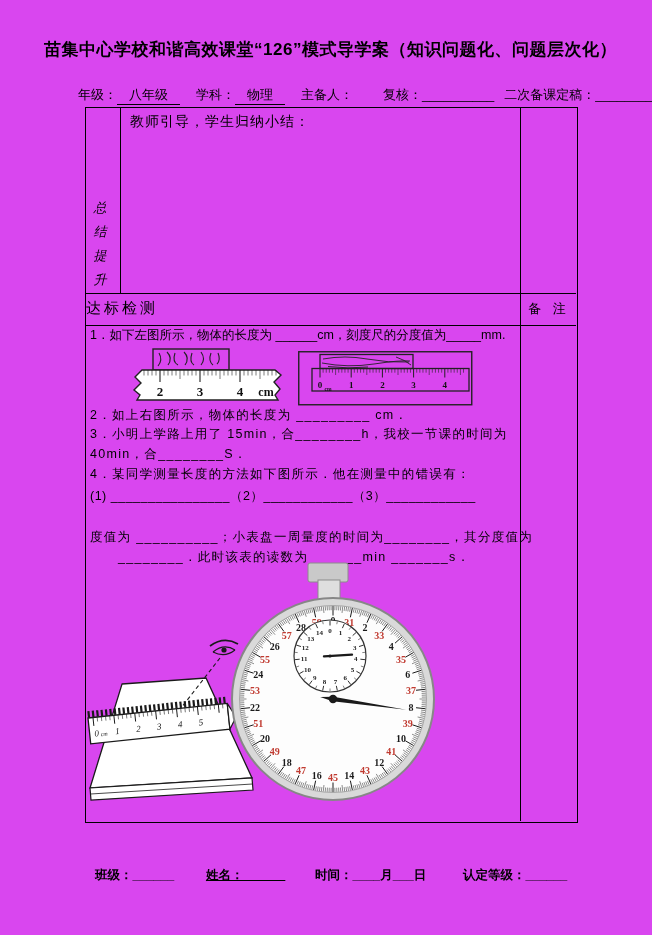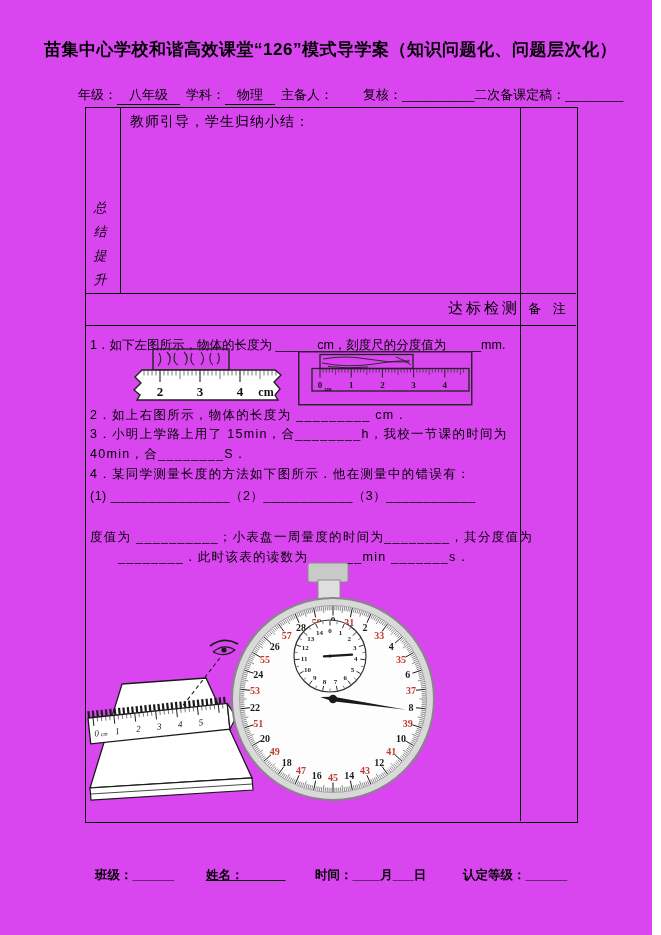--- a/index.html
+++ b/index.html
@@ -2,27 +2,27 @@
 <html><head>
 <meta charset="utf-8">
 <style>
   html,body{margin:0;padding:0;background:#fff;}
   body{width:661px;height:935px;font-family:"Liberation Sans","DejaVu Sans",sans-serif;color:#000;}
   .page{position:relative;width:652px;height:935px;background:#d946ef;overflow:hidden;}
   .abs{position:absolute;}
   .title{top:38px;left:0;width:661px;text-align:center;font-size:17px;font-weight:bold;letter-spacing:0.5px;white-space:nowrap;}
   .infoline{top:86px;left:78px;width:520px;font-size:13px;white-space:nowrap;}
   .u-val{display:inline-block;border-bottom:1px solid #000;padding:0 12px;margin-right:6px;}
-  .lbl{}
+  .lbl{margin-left:10px;}
   .hline{background:#000;height:1px;}
   .vline{background:#000;width:1px;}
   .tbl-border{left:85px;top:107px;width:491px;height:714px;border:1.5px solid #000;}
   .sum-label{left:91px;top:196px;width:18px;font-size:13px;line-height:24px;word-break:break-all;text-align:center;font-style:italic;}
   .sum-content{left:130px;top:113px;font-size:14px;letter-spacing:1px;}
-  .test-title{left:86px;top:299px;width:434px;text-align:right;font-size:15px;letter-spacing:3px;}
+  .test-title{left:86px;top:299px;width:434px;text-align:left;font-size:15px;letter-spacing:3px;}
   .note-label{left:521px;top:300px;width:56px;text-align:center;font-size:13px;letter-spacing:4px;}
   .q{left:90px;width:430px;font-size:12.5px;white-space:nowrap;}
   .sp{letter-spacing:1.3px;}
   .footer-item{top:867px;font-size:12.5px;font-weight:bold;white-space:nowrap;}
   svg{display:block;}
 </style>
 </head>
 <body>
 
 <div class="page">
@@ -38,21 +38,21 @@
   <div class="abs vline" style="left:520px;top:107px;height:714px;"></div>
   <div class="abs hline" style="left:85px;top:293px;width:491px;"></div>
   <div class="abs hline" style="left:85px;top:325px;width:491px;"></div>
 
   <div class="abs sum-label">总结提升</div>
   <div class="abs sum-content">教师引导，学生归纳小结：</div>
 
   <div class="abs test-title">达标检测</div>
   <div class="abs note-label">备 注</div>
 
-  <div class="abs q" style="top:337px;">1．如下左图所示，物体的长度为 ______cm，刻度尺的分度值为_____mm.</div>
+  <div class="abs q" style="top:327px;">1．如下左图所示，物体的长度为 ______cm，刻度尺的分度值为_____mm.</div>
   <div class="abs q sp" style="top:407px;">2．如上右图所示，物体的长度为 _________ cm．</div>
   <div class="abs q sp" style="top:426px;">3．小明上学路上用了 15min，合________h，我校一节课的时间为</div>
   <div class="abs q sp" style="top:446px;">40min，合________S．</div>
   <div class="abs q sp" style="top:466px;">4．某同学测量长度的方法如下图所示．他在测量中的错误有：</div>
   <div class="abs q" style="top:488px;letter-spacing:0.5px;">(1) ________________（2）____________（3）____________</div>
   <div class="abs q sp" style="top:529px;">度值为 __________；小表盘一周量度的时间为________，其分度值为</div>
   <div class="abs q sp" style="top:549px;margin-left:28px;">________．此时该表的读数为 ______min _______s．</div>
 
   <svg id="left-ruler-svg" class="abs" style="left:128px;top:344px;" width="165" height="62" viewBox="0 0 165 62">
       <rect x="25" y="5" width="76" height="21" fill="none" stroke="#222" stroke-width="1.4"></rect>

